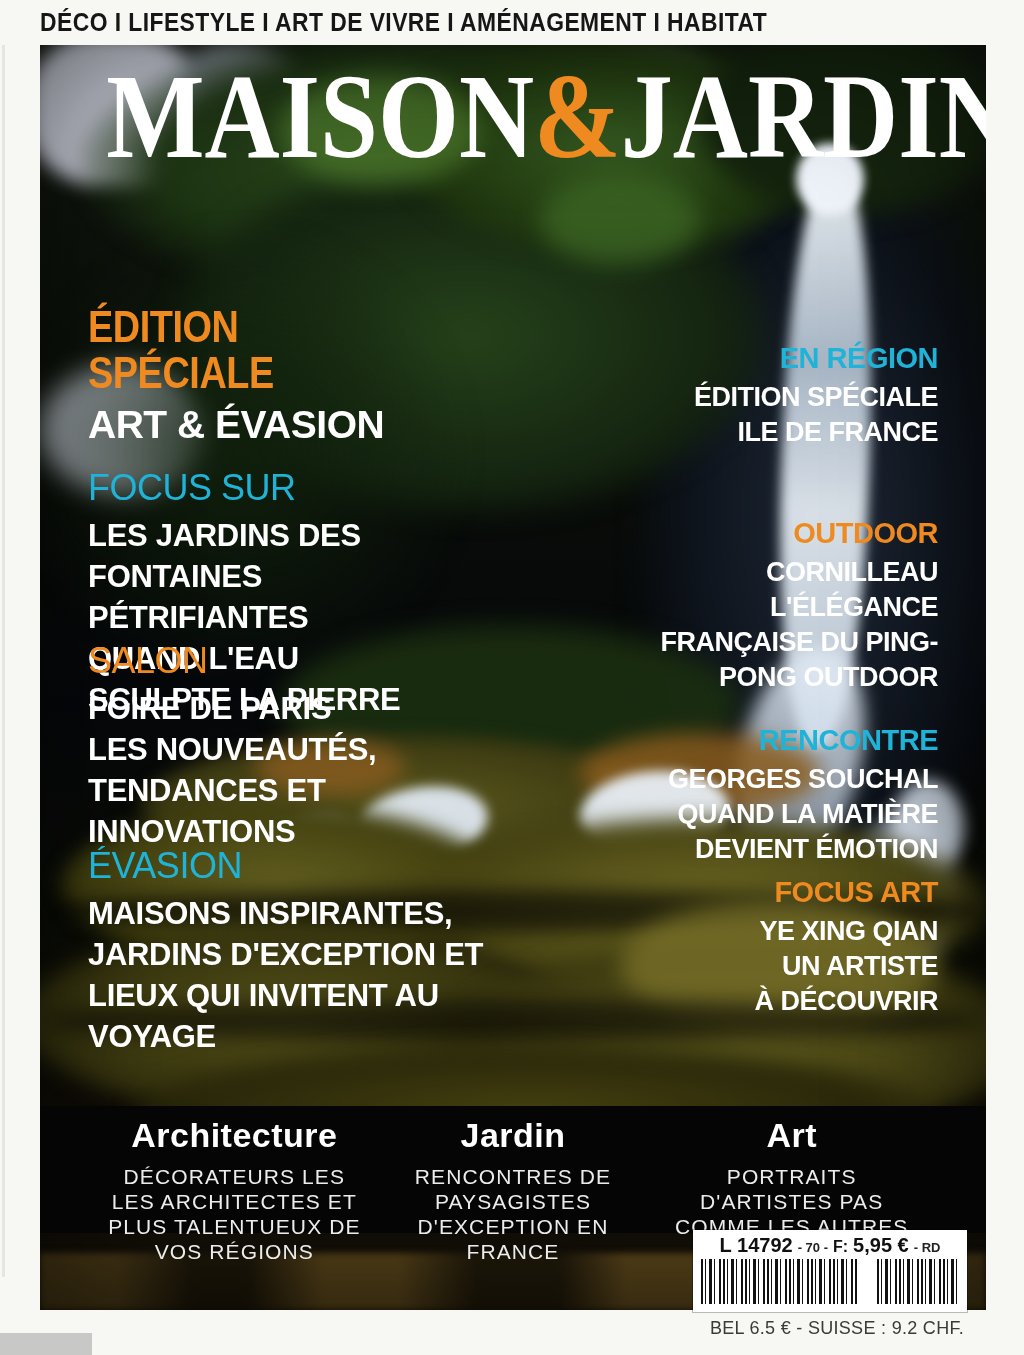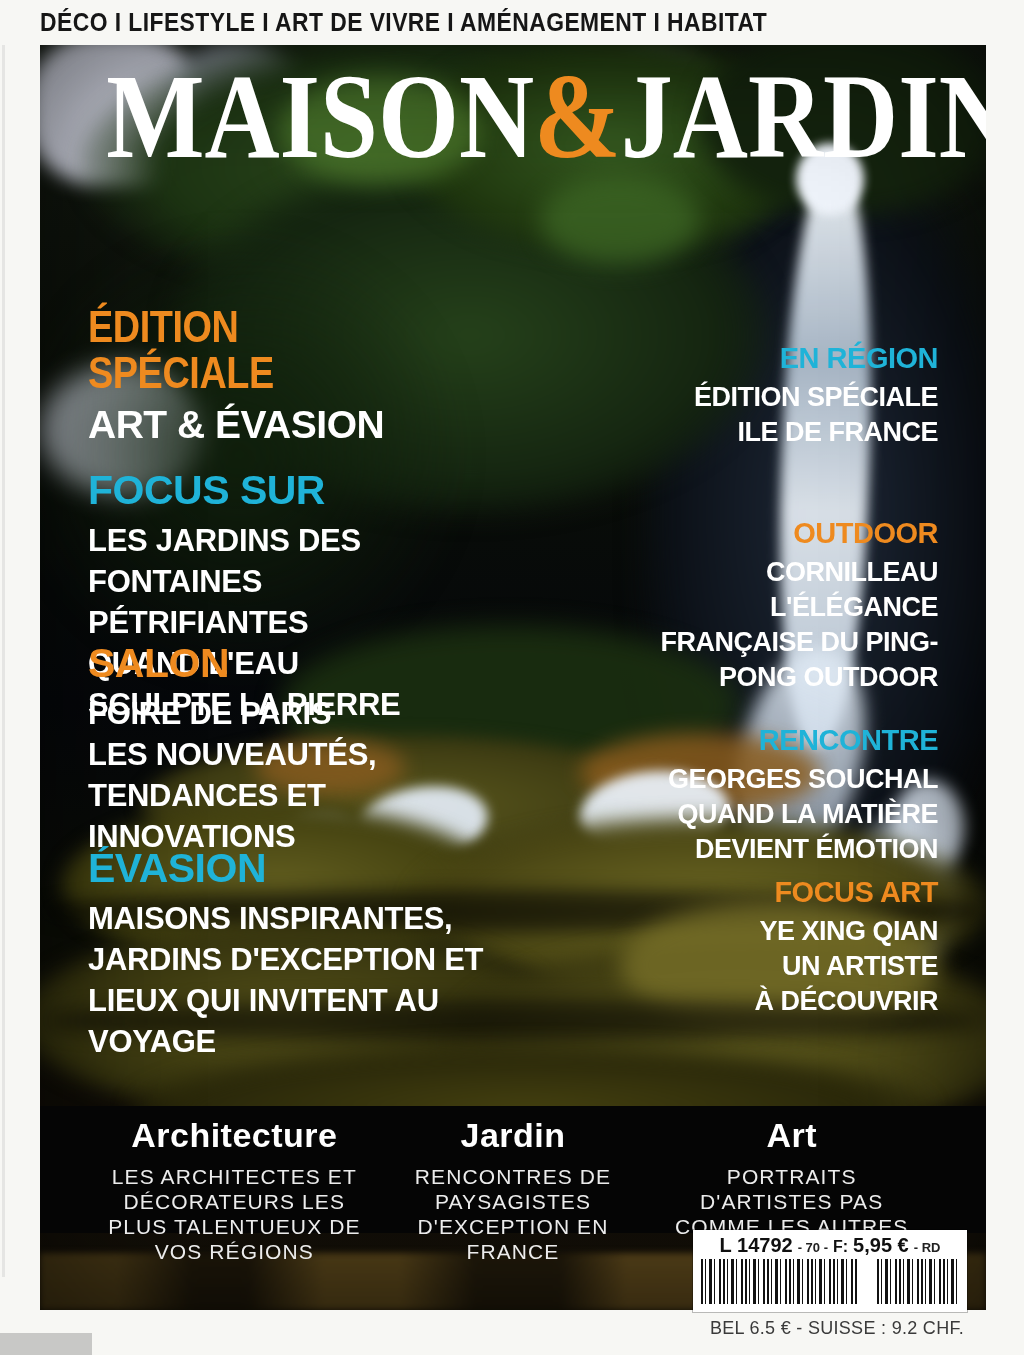--- a/index.html
+++ b/index.html
@@ -69,21 +69,21 @@
             font-family:"Liberation Serif",serif;font-weight:700;font-size:121px;line-height:1;
             color:#ffffff;white-space:nowrap;transform:scaleX(.86);}
 
   
   .lead{position:absolute;left:48px;top:259px;z-index:4;}
   .kicker{font-size:44px;line-height:46px;font-weight:800;letter-spacing:-.5px;
           transform:scaleX(.86);transform-origin:left;white-space:nowrap;}
   .lead-sub{margin-top:7px;font-size:39px;font-weight:700;color:#fff;letter-spacing:-.5px;white-space:nowrap;}
 
   .sec{position:absolute;left:48px;z-index:4;}
-  .sec .label{font-size:41px;font-weight:700;letter-spacing:-.5px;margin-bottom:6px;}
+  .sec .label{font-size:36px;font-weight:400;letter-spacing:-.5px;margin-bottom:6px;}
   .sec .ln{font-size:31px;line-height:41px;font-weight:700;color:#fff;letter-spacing:-.3px;white-space:nowrap;}
   .p-focus{top:422px;} .p-salon{top:595px;} .p-evasion{top:800px;}
 
   .sec-r{position:absolute;right:48px;text-align:right;z-index:4;}
   .sec-r .label{font-size:29px;font-weight:800;letter-spacing:-.5px;margin-bottom:5px;}
   .sec-r .ln{font-size:27px;line-height:35px;font-weight:700;color:#fff;letter-spacing:-.5px;white-space:nowrap;}
   .p-region{top:297px;} .p-outdoor{top:472px;} .p-rencontre{top:679px;} .p-focusart{top:831px;}
 
   
   .band{position:absolute;left:0;top:1061px;width:100%;height:127px;background:#050505;z-index:5;
@@ -209,22 +209,22 @@
     <div class="sec-r p-focusart">
       <div class="label" style="color: rgb(238, 138, 31);">FOCUS ART</div>
       <div class="ln">YE XING QIAN</div>
       <div class="ln">UN ARTISTE</div>
       <div class="ln">À DÉCOUVRIR</div>
     </div>
 
     <div class="band">
       <div class="bcol">
         <div class="title">Architecture</div>
+        <div class="bl">DÉCORATEURS LES</div>
         <div class="bl">LES ARCHITECTES ET</div>
-        <div class="bl">DÉCORATEURS LES</div>
         <div class="bl">PLUS TALENTUEUX DE</div>
         <div class="bl">VOS RÉGIONS</div>
       </div>
       <div class="bcol">
         <div class="title">Jardin</div>
         <div class="bl">RENCONTRES DE</div>
         <div class="bl">PAYSAGISTES</div>
         <div class="bl">D'EXCEPTION EN</div>
         <div class="bl">FRANCE</div>
       </div>

